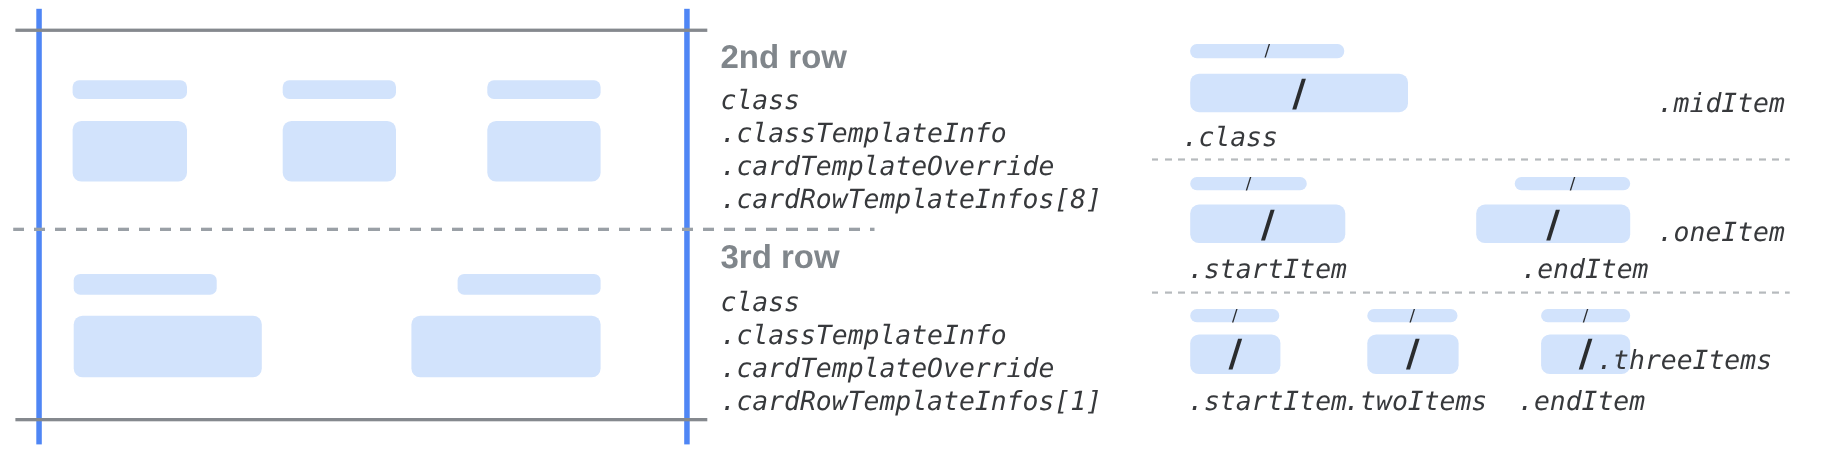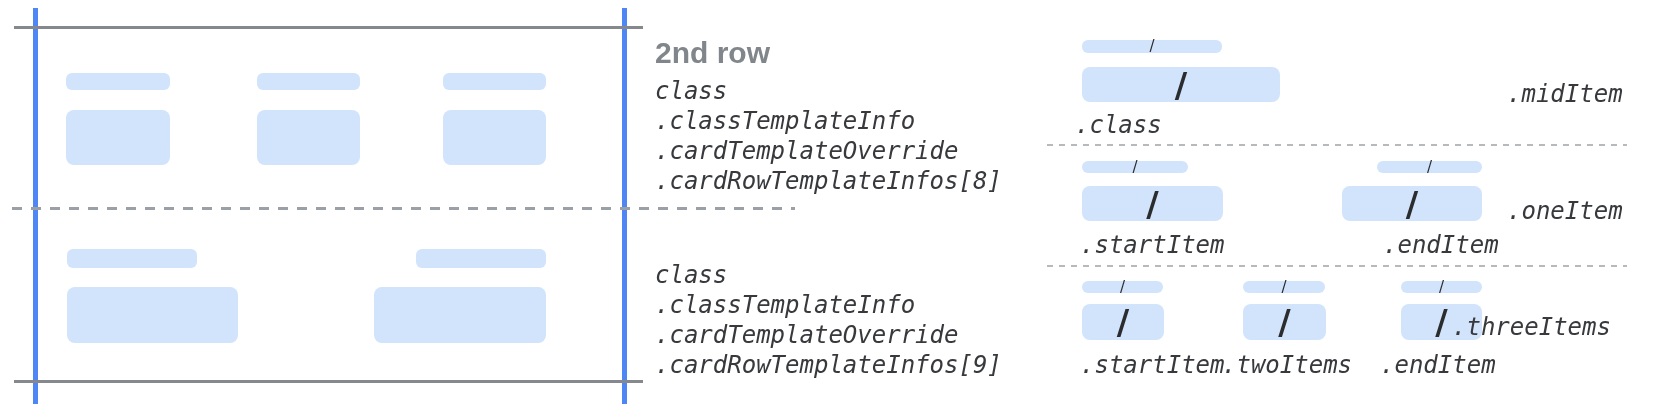--- a/index.html
+++ b/index.html
@@ -73,25 +73,26 @@
   <div class="abs bar" style="left:374px;top:287px;width:172px;height:56px"></div>
 
   <div class="abs heading" style="left:655px;top:36px">2nd row</div>
   <div class="abs code" style="left:655px;top:76px">
     <div>class</div>
     <div>.classTemplateInfo</div>
     <div>.cardTemplateOverride</div>
     <div>.cardRowTemplateInfos[8]</div>
   </div>
 
+  <div class="abs heading" style="left:655px;top:218px">3rd row</div>
   <div class="abs code" style="left:655px;top:260px">
     <div>class</div>
     <div>.classTemplateInfo</div>
     <div>.cardTemplateOverride</div>
-    <div>.cardRowTemplateInfos[9]</div>
+    <div>.cardRowTemplateInfos[1]</div>
   </div>
 
   <div class="abs dotline" style="left:1047px;top:144px;width:580px"></div>
   <div class="abs dotline" style="left:1047px;top:265px;width:580px"></div>
 
   <div class="abs bar sm" style="left:1082px;top:40px;width:140px;height:13px">
     <span class="slash sm">/</span>
   </div>
   <div class="abs bar" style="left:1082px;top:67px;width:198px;height:35px">
     <span class="slash lg">/</span>

